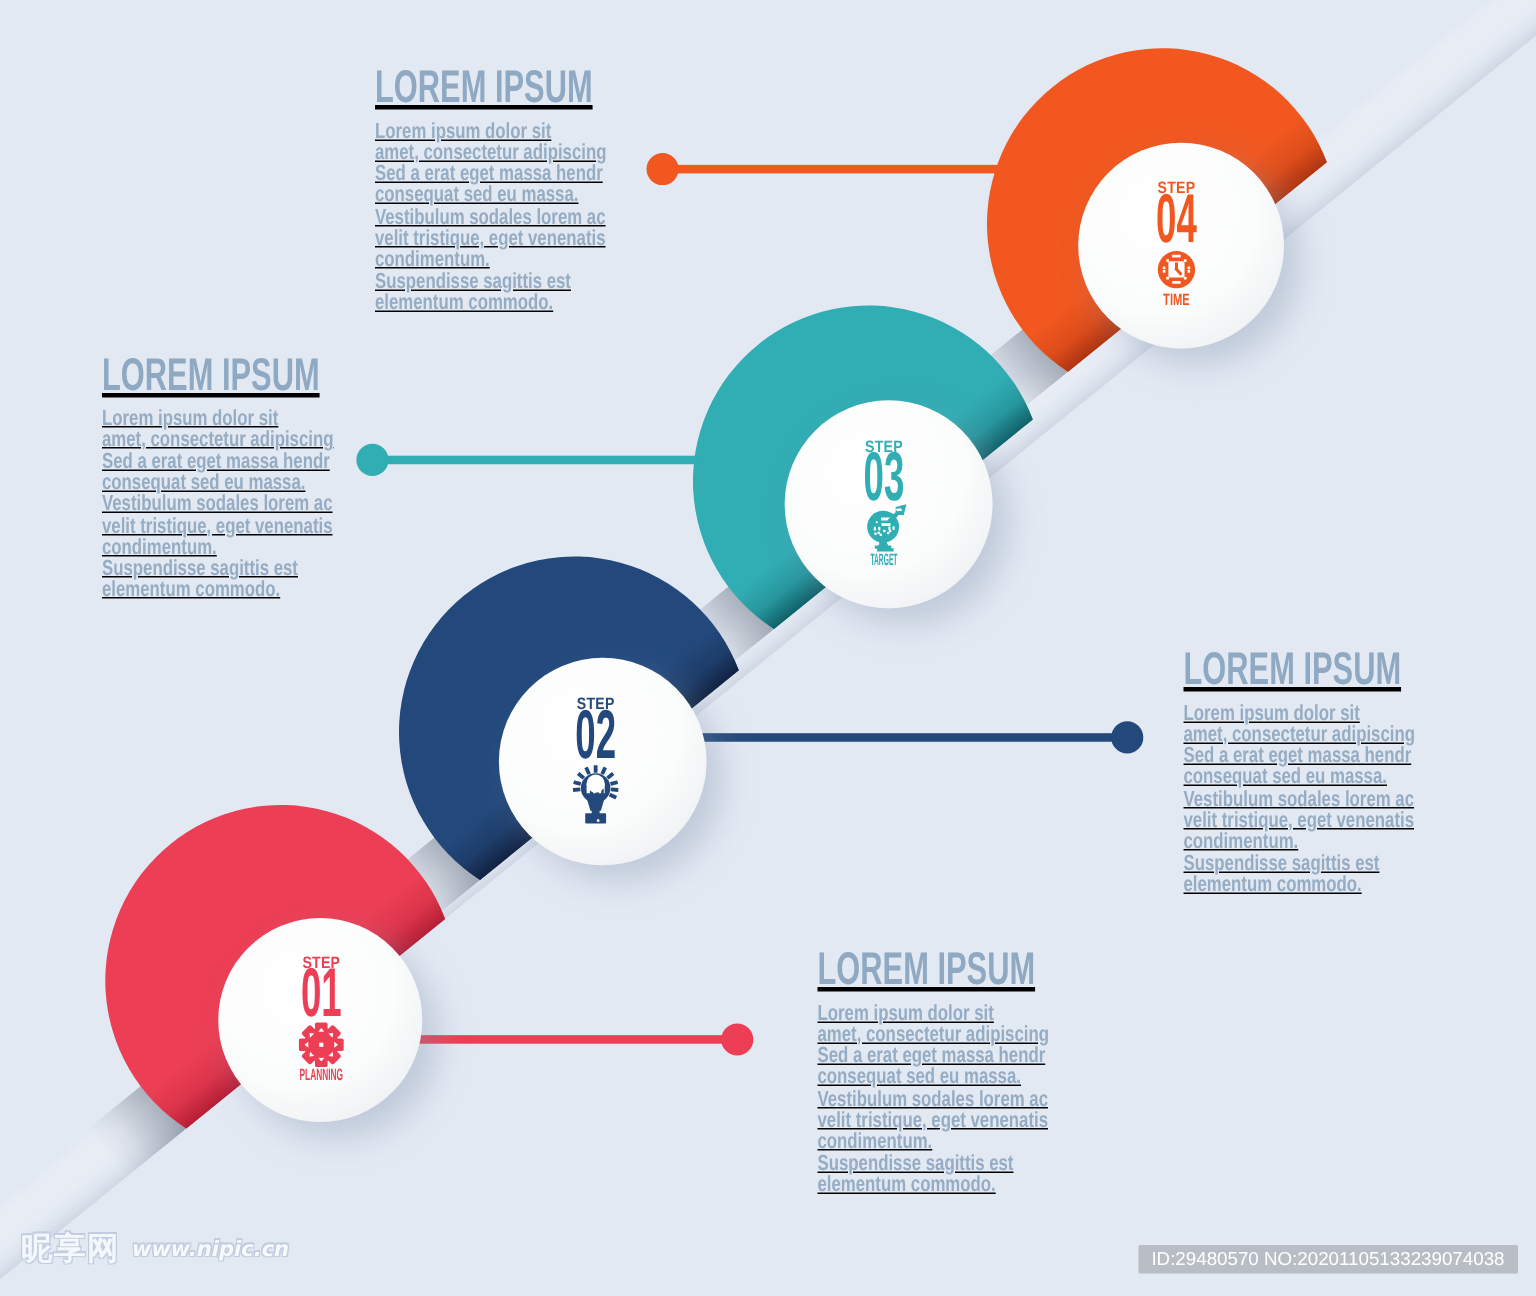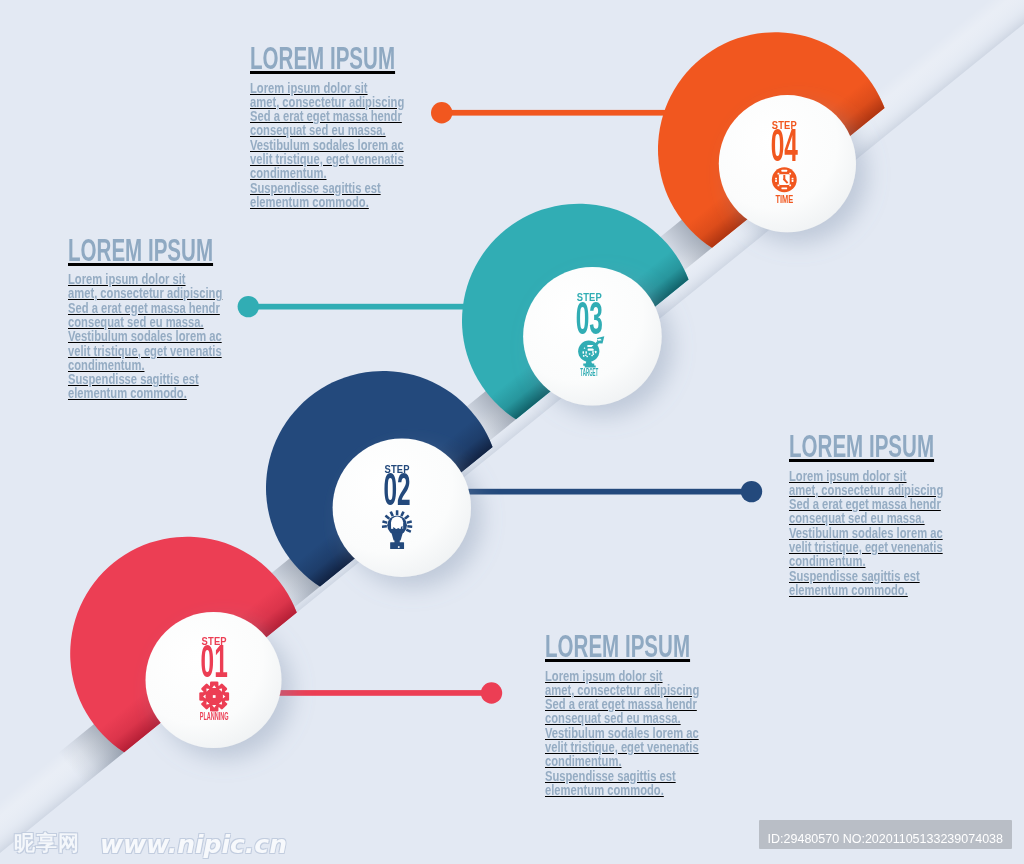--- a/index.html
+++ b/index.html
@@ -21,27 +21,27 @@
     transform:scaleX(0.772);transform-origin:left top;
   }
 
   #tb0{left:250px;top:43px;}
   #tb1{left:68px;top:234.5px;}
   #tb2{left:789px;top:431px;}
   #tb3{left:545px;top:631px;}
   .txtblock .bdy{margin-top:7px;}
 
   .footer{position:absolute;left:0;bottom:0;width:1024px;height:40px;}
-  .wm{position:absolute;left:14px;bottom:10px;display:flex;align-items:flex-end;gap:20px;}
+  .wm{position:absolute;left:14px;bottom:21px;display:flex;align-items:flex-end;gap:8px;}
   .wm .lg{font-family:"DejaVu Sans",sans-serif;font-weight:700;font-size:21px;line-height:21px;color:#f4f7fb;
           letter-spacing:1px;text-shadow:0.9px 0.9px 0 #c2cddf,-0.9px -0.9px 0 #c2cddf,0.9px -0.9px 0 #c2cddf,-0.9px 0.9px 0 #c2cddf;}
-  .wm .st{font-family:"DejaVu Sans",sans-serif;font-style:italic;font-weight:700;font-size:25px;line-height:19px;color:#f7f9fc;
+  .wm .st{font-family:"DejaVu Sans",sans-serif;font-style:italic;font-weight:700;font-size:14px;line-height:19px;color:#f7f9fc;
           letter-spacing:0px;text-shadow:0.9px 0.9px 0 #c2cddf,-0.9px -0.9px 0 #c2cddf,0.9px -0.9px 0 #c2cddf,-0.9px 0.9px 0 #c2cddf;}
   .idtag{position:absolute;right:12px;bottom:15px;background:#b9bec6;color:#ffffff;
-         font-family:"Liberation Sans",sans-serif;font-size:12.5px;padding:12px 9px 3px;border-radius:1px;}
+         font-family:"Liberation Sans",sans-serif;font-size:12.5px;padding:2px 9px 3px;border-radius:1px;}
 </style>
 </head>
 <body>
 
 <div id="stage">
 
   <svg id="art" viewBox="0 0 1024 864">
     <defs>
       <linearGradient id="bandg" x1="0" y1="0" x2="0" y2="1">
         <stop offset="0" stop-color="#ffffff" stop-opacity="0.0"></stop>

